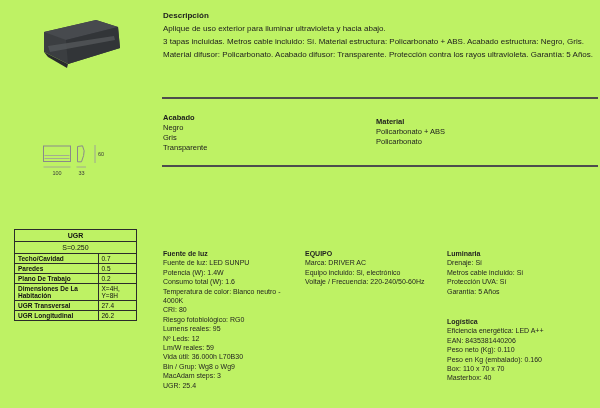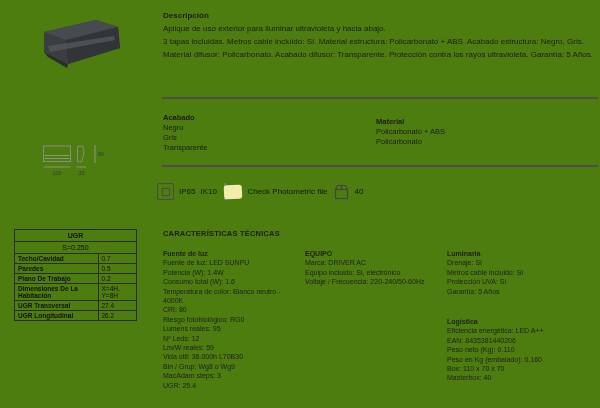--- a/index.html
+++ b/index.html
@@ -1,17 +1,17 @@
 <!DOCTYPE html>
 <html><head>
 <meta charset="utf-8">
 <style>
   html,body{margin:0;padding:0;background:#fff;}
   .page{
-    position:relative;width:600px;height:408px;background:#4d7c0f;overflow:hidden;
+    position:relative;width:600px;height:408px;background:#bef264;overflow:hidden;
     font-family:"Liberation Sans", sans-serif;color:#1c1c1c;
   }
   
   .desc{position:absolute;left:163px;top:9px;width:432px;font-size:8px;line-height:13px;}
   .desc .h{font-weight:bold;}
   .desc .para{}
   .hr{position:absolute;left:162px;width:436px;height:0;border-top:2px solid #4d4d4d;}
   .hr1{top:97px;}
   .hr2{top:165px;}
   
@@ -90,36 +90,20 @@
     <line x1="4.5" y1="16.5" x2="29.5" y2="16.5" stroke="#9a9a9a" stroke-width="0.8"></line>
     <line x1="3.5" y1="25" x2="30.5" y2="25" stroke="#9a9a9a" stroke-width="0.8"></line>
     <text x="17" y="33" text-anchor="middle">100</text>
     <path d="M37.5,4.5 L42.5,3.8 Q45.2,9 43.6,13.5 L41.5,19.8 L37.5,19.8 Z" fill="none" stroke="#8a8a8a" stroke-width="1"></path>
     <line x1="36.5" y1="25" x2="46" y2="25" stroke="#9a9a9a" stroke-width="0.8"></line>
     <text x="41.5" y="33" text-anchor="middle">33</text>
     <line x1="55" y1="3" x2="55" y2="21" stroke="#9a9a9a" stroke-width="0.9"></line>
     <text x="58" y="14" text-anchor="start">60</text>
   </svg>
 
-  <div class="badges">
-    <span class="classii">
-        <span class="inner"></span>
-      </span>
-    <span class="btxt">IP65</span>
-    <span class="btxt">IK10</span>
-    <span class="vbar"></span>
-    <span class="ymark"></span>
-    <span class="btxt">Check Photometric file</span>
-    <svg class="boxicon" width="15" height="16" viewBox="0 0 15 16" aria-hidden="true">
-      <rect x="1.5" y="5.5" width="12" height="9" fill="none" stroke="#444" stroke-width="1.2"></rect>
-      <polyline points="1.5,5.5 3.5,1.5 11.5,1.5 13.5,5.5" fill="none" stroke="#444" stroke-width="1.2"></polyline>
-      <line x1="7.5" y1="1.5" x2="7.5" y2="5.5" stroke="#444" stroke-width="1.2"></line>
-    </svg>
-    <span class="btxt">40</span>
-  </div>
 
   <table class="ugr">
     <tbody>
         <tr>
           <td class="hd" colspan="2">UGR</td>
         </tr>
     <tr>
           <td class="sub" colspan="2">S=0.250</td>
         </tr>
     <tr>
@@ -142,21 +126,20 @@
       <td class="lbl">UGR Transversal</td>
       <td class="val">27.4</td>
     </tr>
     <tr>
       <td class="lbl">UGR Longitudinal</td>
       <td class="val">26.2</td>
     </tr>
   </tbody>
     </table>
 
-  <div class="tech-title">CARACTERÍSTICAS TÉCNICAS</div>
 
   <div class="col col1">
     <div class="h">Fuente de luz</div>
     <div>Fuente de luz: LED SUNPU</div>
     <div>Potencia (W): 1.4W</div>
     <div>Consumo total (W): 1.6</div>
     <div>Temperatura de color: Blanco neutro - 4000K</div>
     <div>CRI: 80</div>
     <div>Riesgo fotobiológico: RG0</div>
     <div>Lumens reales: 95</div>

